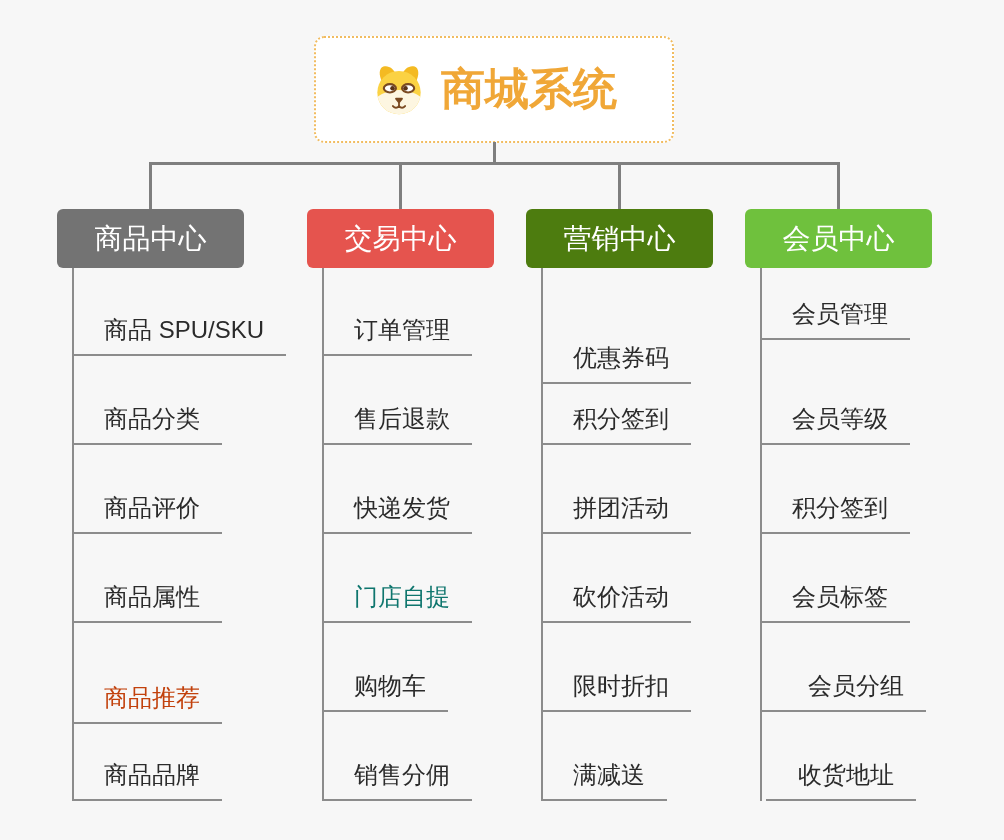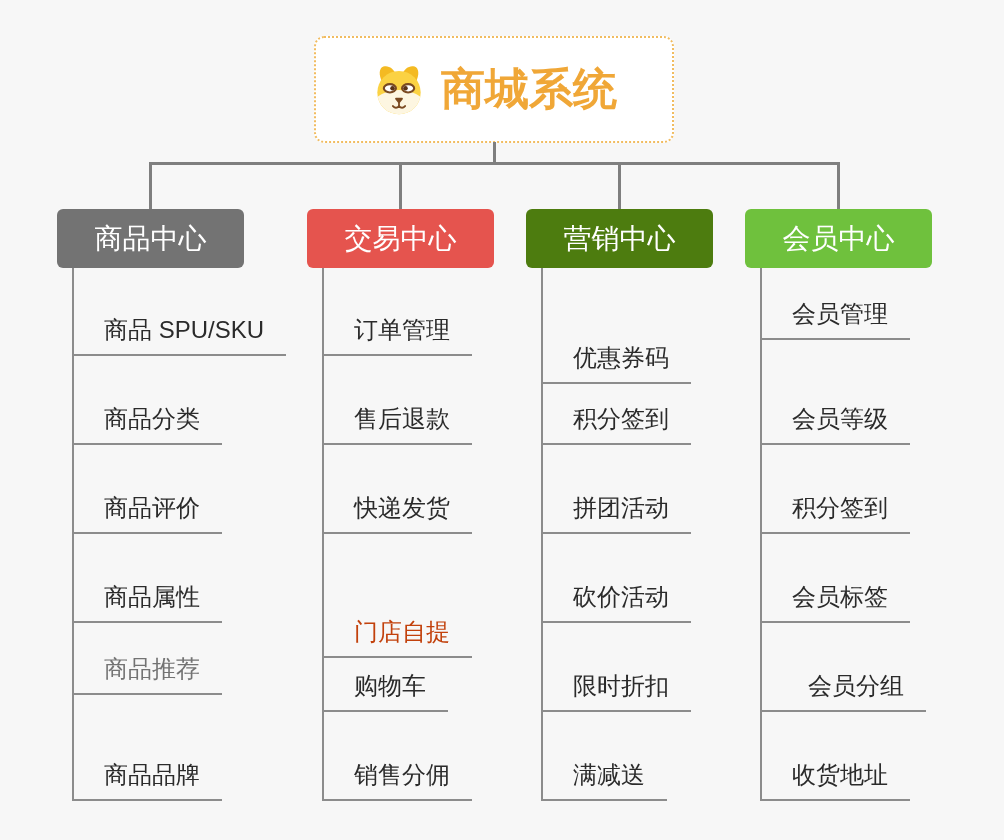--- a/index.html
+++ b/index.html
@@ -65,30 +65,30 @@
       <div class="line" style="left: 837px; top: 162px; width: 3px; height: 47px; background: rgb(127, 127, 127);"></div>
     </div>
   <div id="branches">
       <div class="branch-header" style="left: 57px; background: #737373;">商品中心</div>
       <div class="column" style="left: 72px;">
         <div class="spine" style="height: 533px; background: rgb(140, 140, 140);"></div>
         <div class="sub-item" style="top: 46px; color: rgb(43, 43, 43); border-bottom-color: rgb(140, 140, 140);">商品 SPU/SKU</div>
         <div class="sub-item" style="top: 135px; color: rgb(43, 43, 43); border-bottom-color: rgb(140, 140, 140);">商品分类</div>
         <div class="sub-item" style="top: 224px; color: rgb(43, 43, 43); border-bottom-color: rgb(140, 140, 140);">商品评价</div>
         <div class="sub-item" style="top: 313px; color: rgb(43, 43, 43); border-bottom-color: rgb(140, 140, 140);">商品属性</div>
-        <div class="sub-item" style="top: 385px; color: #737373; border-bottom-color: rgb(140, 140, 140);">商品推荐</div>
+        <div class="sub-item" style="top: 414px; color: #c2410c; border-bottom-color: rgb(140, 140, 140);">商品推荐</div>
         <div class="sub-item" style="top: 491px; color: rgb(43, 43, 43); border-bottom-color: rgb(140, 140, 140);">商品品牌</div>
       </div>
       <div class="branch-header" style="left: 307px; background: rgb(229, 84, 78);">交易中心</div>
       <div class="column" style="left: 322px;">
         <div class="spine" style="height: 533px; background: rgb(140, 140, 140);"></div>
         <div class="sub-item" style="top: 46px; color: rgb(43, 43, 43); border-bottom-color: rgb(140, 140, 140);">订单管理</div>
         <div class="sub-item" style="top: 135px; color: rgb(43, 43, 43); border-bottom-color: rgb(140, 140, 140);">售后退款</div>
         <div class="sub-item" style="top: 224px; color: rgb(43, 43, 43); border-bottom-color: rgb(140, 140, 140);">快递发货</div>
-        <div class="sub-item" style="top: 313px; color: #c2410c; border-bottom-color: rgb(140, 140, 140); margin-top: 35px;">门店自提</div>
+        <div class="sub-item" style="top: 313px; color: #0f766e; border-bottom-color: rgb(140, 140, 140);">门店自提</div>
         <div class="sub-item" style="top: 402px; color: rgb(43, 43, 43); border-bottom-color: rgb(140, 140, 140);">购物车</div>
         <div class="sub-item" style="top: 491px; color: rgb(43, 43, 43); border-bottom-color: rgb(140, 140, 140);">销售分佣</div>
       </div>
       <div class="branch-header" style="left: 526px; background: #4d7c0f;">营销中心</div>
       <div class="column" style="left: 541px;">
         <div class="spine" style="height: 533px; background: rgb(140, 140, 140);"></div>
         <div class="sub-item" style="top: 46px; color: rgb(43, 43, 43); border-bottom-color: rgb(140, 140, 140); margin-top: 28px;">优惠券码</div>
         <div class="sub-item" style="top: 135px; color: rgb(43, 43, 43); border-bottom-color: rgb(140, 140, 140);">积分签到</div>
         <div class="sub-item" style="top: 224px; color: rgb(43, 43, 43); border-bottom-color: rgb(140, 140, 140);">拼团活动</div>
         <div class="sub-item" style="top: 313px; color: rgb(43, 43, 43); border-bottom-color: rgb(140, 140, 140);">砍价活动</div>
@@ -96,17 +96,17 @@
         <div class="sub-item" style="top: 491px; color: rgb(43, 43, 43); border-bottom-color: rgb(140, 140, 140);">满减送</div>
       </div>
       <div class="branch-header" style="left: 745px; background: rgb(111, 193, 61);">会员中心</div>
       <div class="column" style="left: 760px;">
         <div class="spine" style="height: 533px; background: rgb(140, 140, 140);"></div>
         <div class="sub-item" style="top: 30px; color: rgb(43, 43, 43); border-bottom-color: rgb(140, 140, 140);">会员管理</div>
         <div class="sub-item" style="top: 135px; color: rgb(43, 43, 43); border-bottom-color: rgb(140, 140, 140);">会员等级</div>
         <div class="sub-item" style="top: 224px; color: rgb(43, 43, 43); border-bottom-color: rgb(140, 140, 140);">积分签到</div>
         <div class="sub-item" style="top: 313px; color: rgb(43, 43, 43); border-bottom-color: rgb(140, 140, 140);">会员标签</div>
         <div class="sub-item" style="top: 402px; color: rgb(43, 43, 43); border-bottom-color: rgb(140, 140, 140); padding-left: 48px;">会员分组</div>
-        <div class="sub-item" style="top: 491px; color: rgb(43, 43, 43); border-bottom-color: rgb(140, 140, 140);">收货地址</div>
+        <div class="sub-item" style="top: 491px; color: rgb(43, 43, 43); border-bottom-color: rgb(140, 140, 140); margin-left: 6px;">收货地址</div>
       </div>
     </div>
 
 </div>
 
 </body></html>

